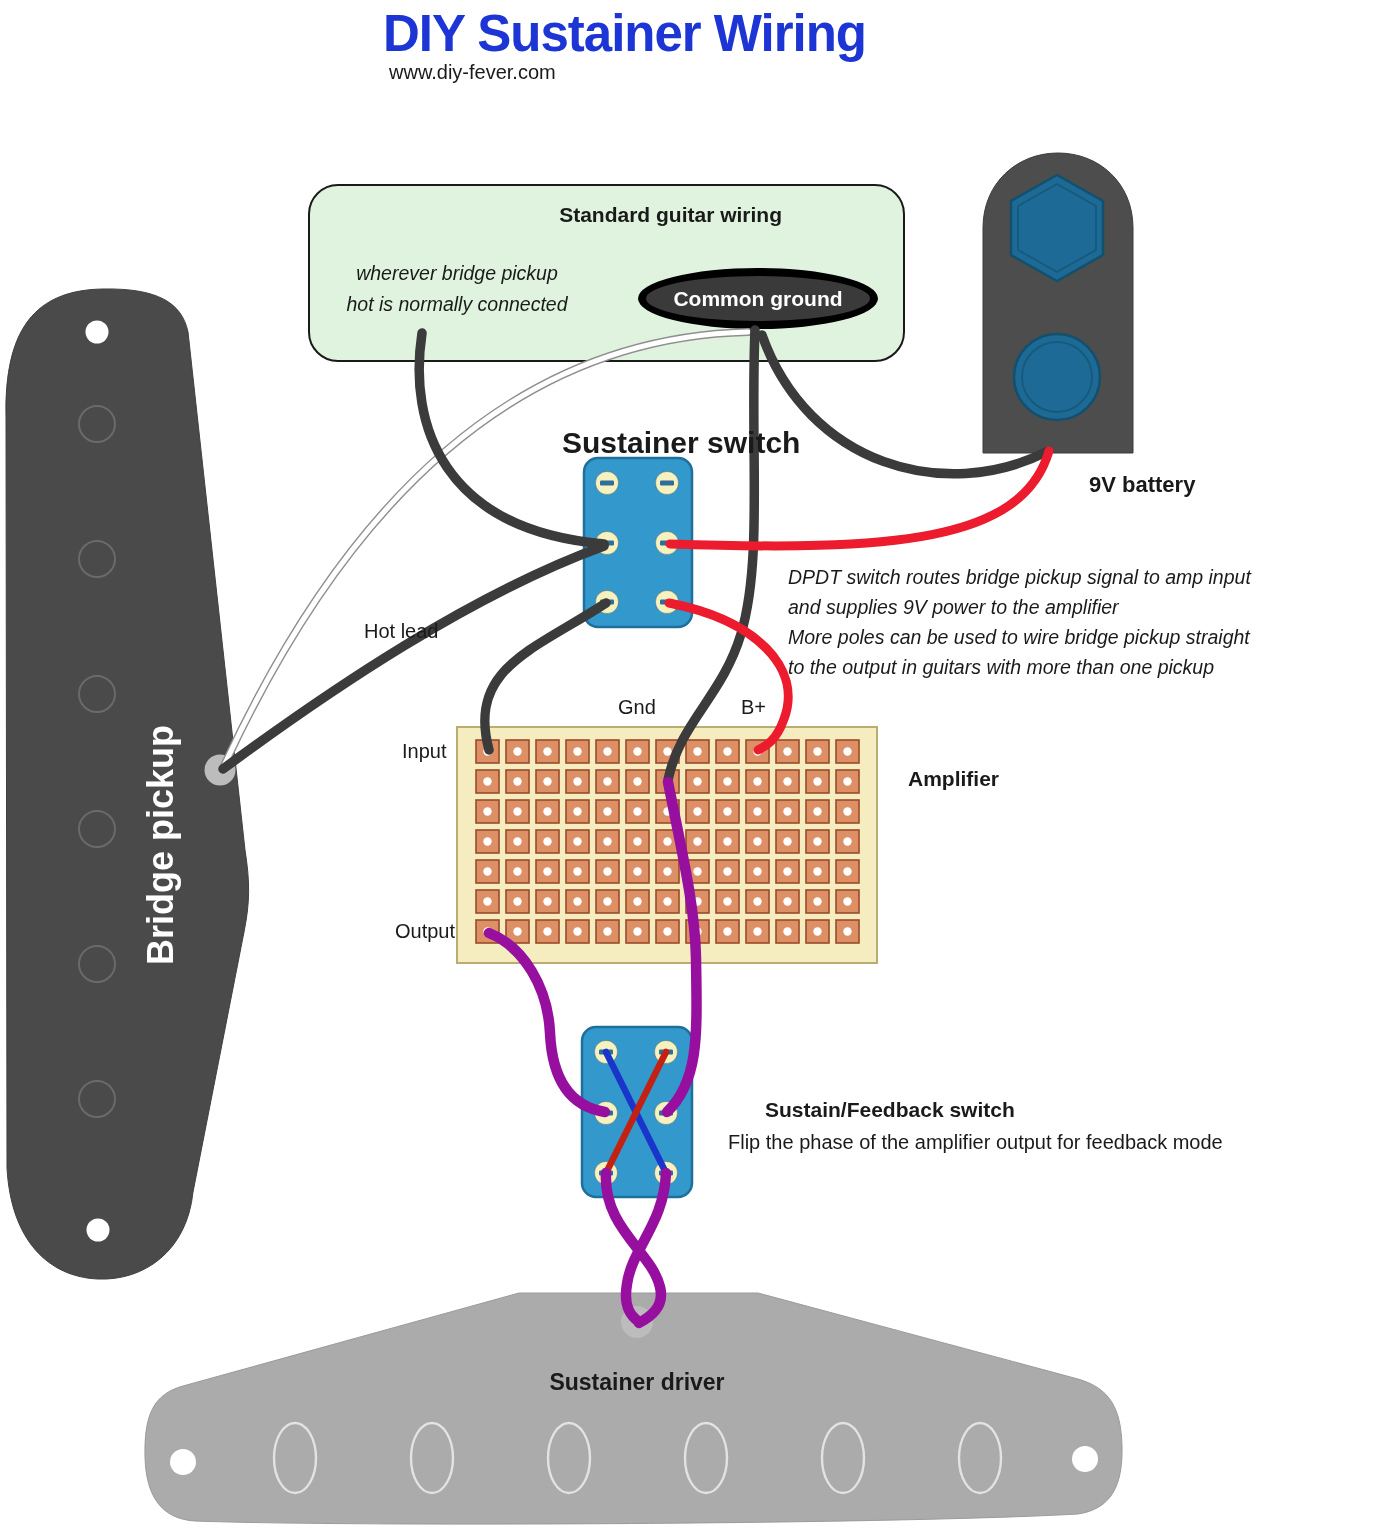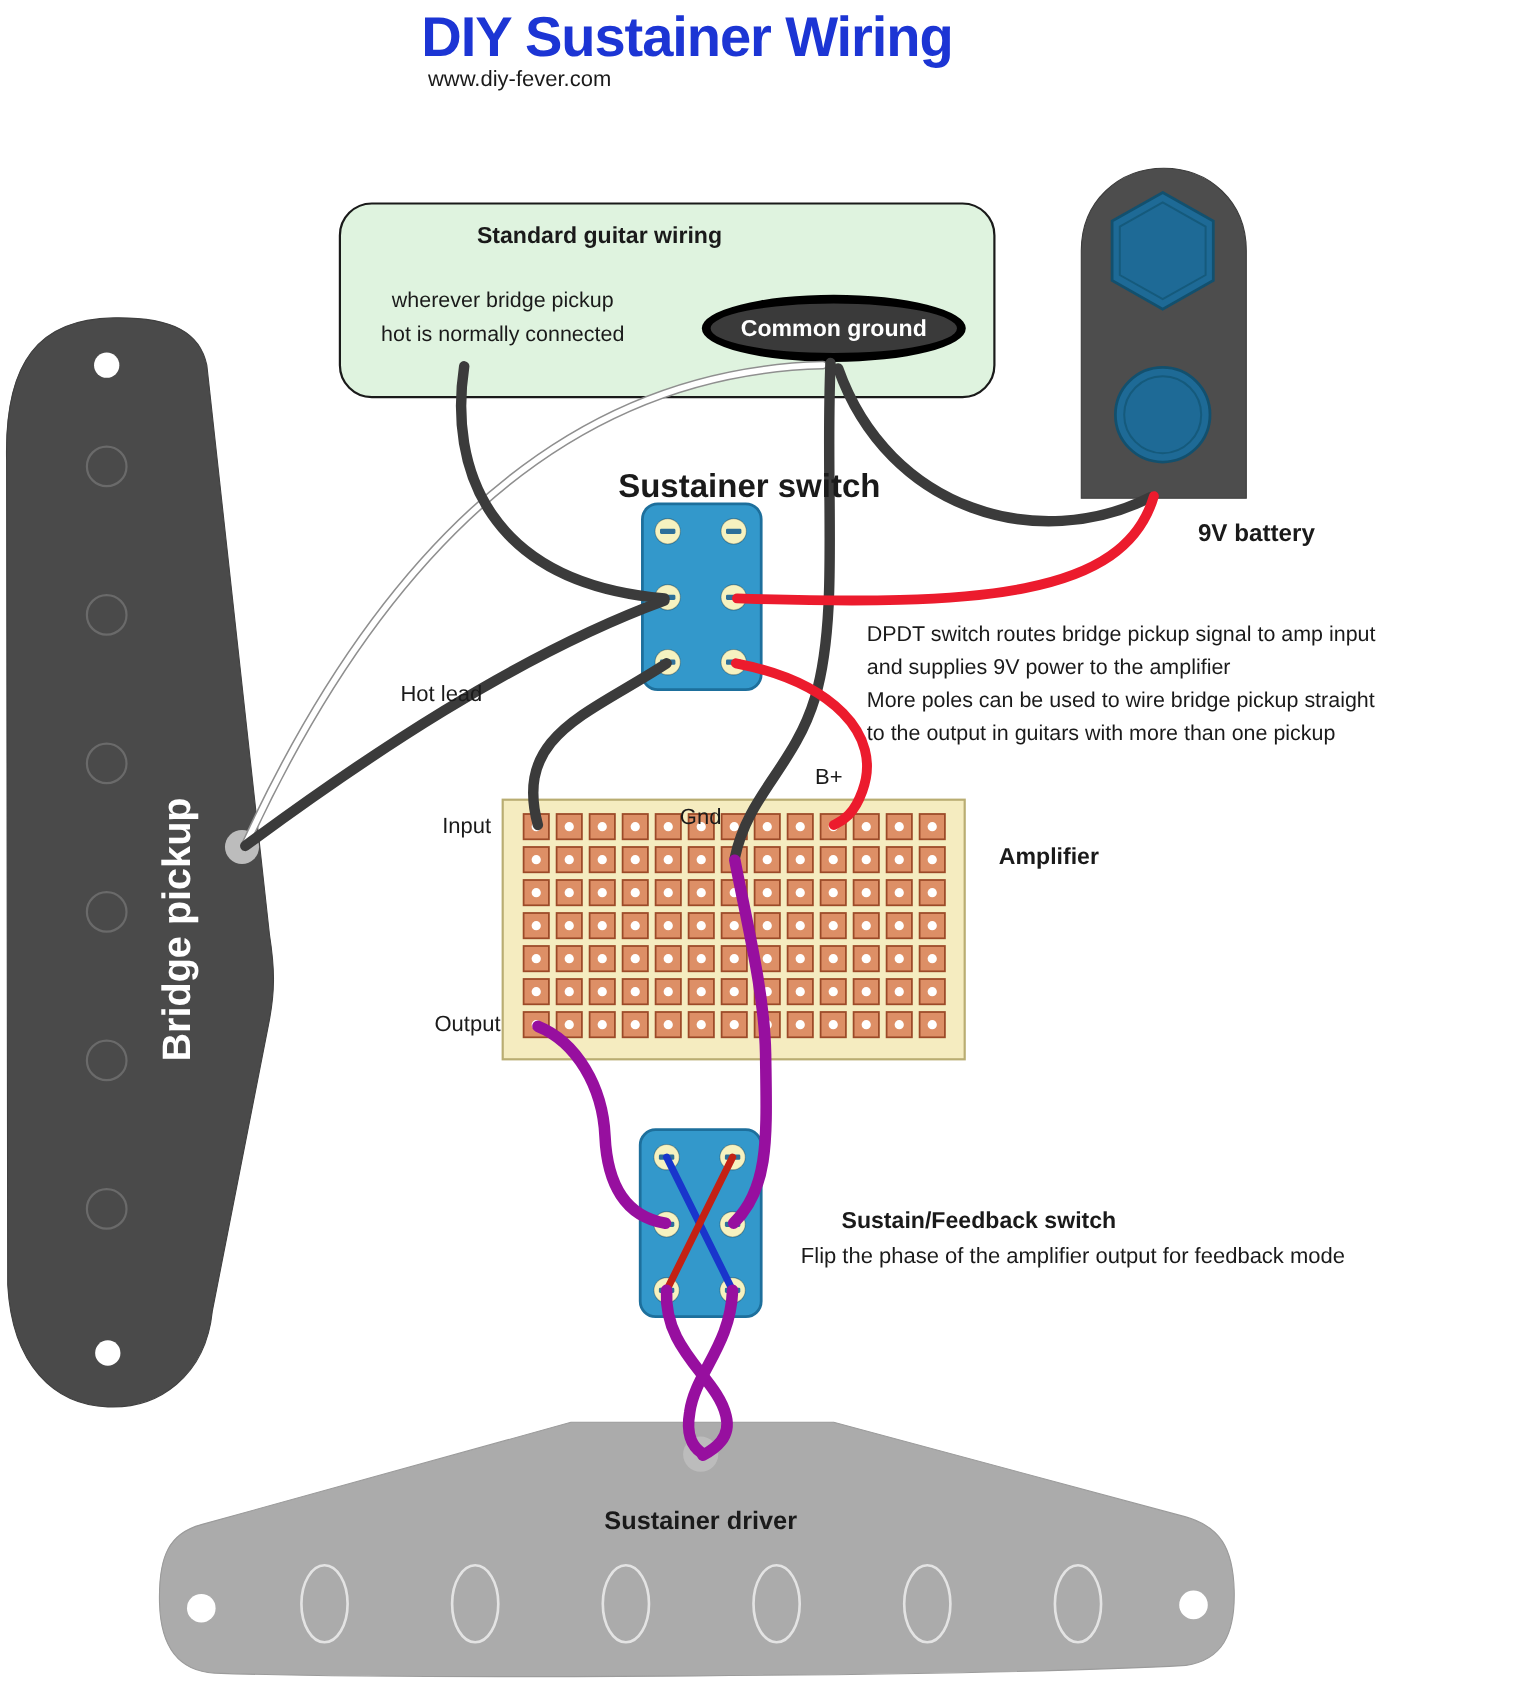--- a/index.html
+++ b/index.html
@@ -1,35 +1,35 @@
 <!DOCTYPE html>
 <html style="--title-blue: #1c35d4; --box-green: #dff3df; --ground-dark: #3a3a3a; --battery-gray: #4d4d4d; --battery-blue: #1e6a96; --switch-blue: #3398cb; --lug-cream: #f6f2c0; --slot-blue: #2d6f99; --board-tan: #f5ecc0; --pad-copper: #dd8f66; --pad-border: #9c4a28; --wire-black: #3b3b3b; --wire-red: #ec1b2d; --wire-purple: #970f9f; --cross-red: #c32114; --cross-blue: #1935cc; --pickup-gray: #4a4a4a; --driver-gray: #ababab; --text-dark: #1a1a1a;"><head>
 <meta charset="utf-8">
 <style>
   html,body{margin:0;padding:0;background:#fff;}
   #stage{position:relative;width:1381px;height:1536px;background:#fff;overflow:hidden;
          font-family:"Liberation Sans", sans-serif;color:var(--text-dark);}
   .abs{position:absolute;}
-  .pre{white-space:pre-line;}
+  .pre{white-space:pre-line;font-style:italic;}
   
   #page-title{left:383px;top:4px;font-size:51px;font-weight:bold;color:var(--title-blue);letter-spacing:-1px;}
   #page-subtitle{left:389px;top:61px;font-size:20px;text-align:right;}
   #std-box{left:308px;top:184px;width:597px;height:178px;background:var(--box-green);
            border:2px solid #1a1a1a;border-radius:30px;box-sizing:border-box;z-index:0;}
-  #std-box-title{left:308px;top:203px;width:474px;text-align:center;font-size:21px;font-weight:bold;}
+  #std-box-title{left:308px;top:203px;width:474px;text-align:right;font-size:21px;font-weight:bold;}
   #std-box-note{left:332px;top:258px;width:250px;text-align:center;font-size:19.5px;line-height:31px;}
   #common-ground{left:638px;top:268px;width:240px;height:61px;background:var(--ground-dark);
                  border:8px solid #000000;border-radius:50%;box-sizing:border-box;z-index:0;
                  display:flex;align-items:center;justify-content:center;
                  color:#fff;font-size:21px;font-weight:bold;}
   #battery-label{left:1089px;top:472px;font-size:22px;font-weight:bold;}
   #sus-switch-label{left:538px;top:426px;font-size:30px;font-weight:bold;margin-left:24px;}
   #dpdt-note{left:788px;top:562px;font-size:19.5px;line-height:30px;}
   #hot-lead-label{left:364px;top:620px;font-size:20px;}
-  #gnd-label{left:618px;top:696px;font-size:20px;margin-top:36px;}
+  #gnd-label{left:618px;top:696px;font-size:20px;}
   #bplus-label{left:741px;top:696px;font-size:20px;}
   #input-label{left:402px;top:740px;font-size:20px;}
   #output-label{left:395px;top:920px;font-size:20px;}
   #amp-title{left:908px;top:767px;font-size:21px;font-weight:bold;text-align:right;}
   #amp-desc{left:908px;top:798px;font-size:19.5px;line-height:30px;}
   #fb-switch-label{left:765px;top:1098px;font-size:21px;font-weight:bold;}
   #fb-switch-desc{left:728px;top:1131px;font-size:20px;}
   #driver-label{left:502px;top:1369px;width:270px;text-align:center;font-size:23px;font-weight:bold;}
   #pickup-label{left:161px;top:845px;transform:translate(-50%,-50%) rotate(-90deg);
                 white-space:nowrap;color:#fff;font-size:36px;font-weight:bold;}

